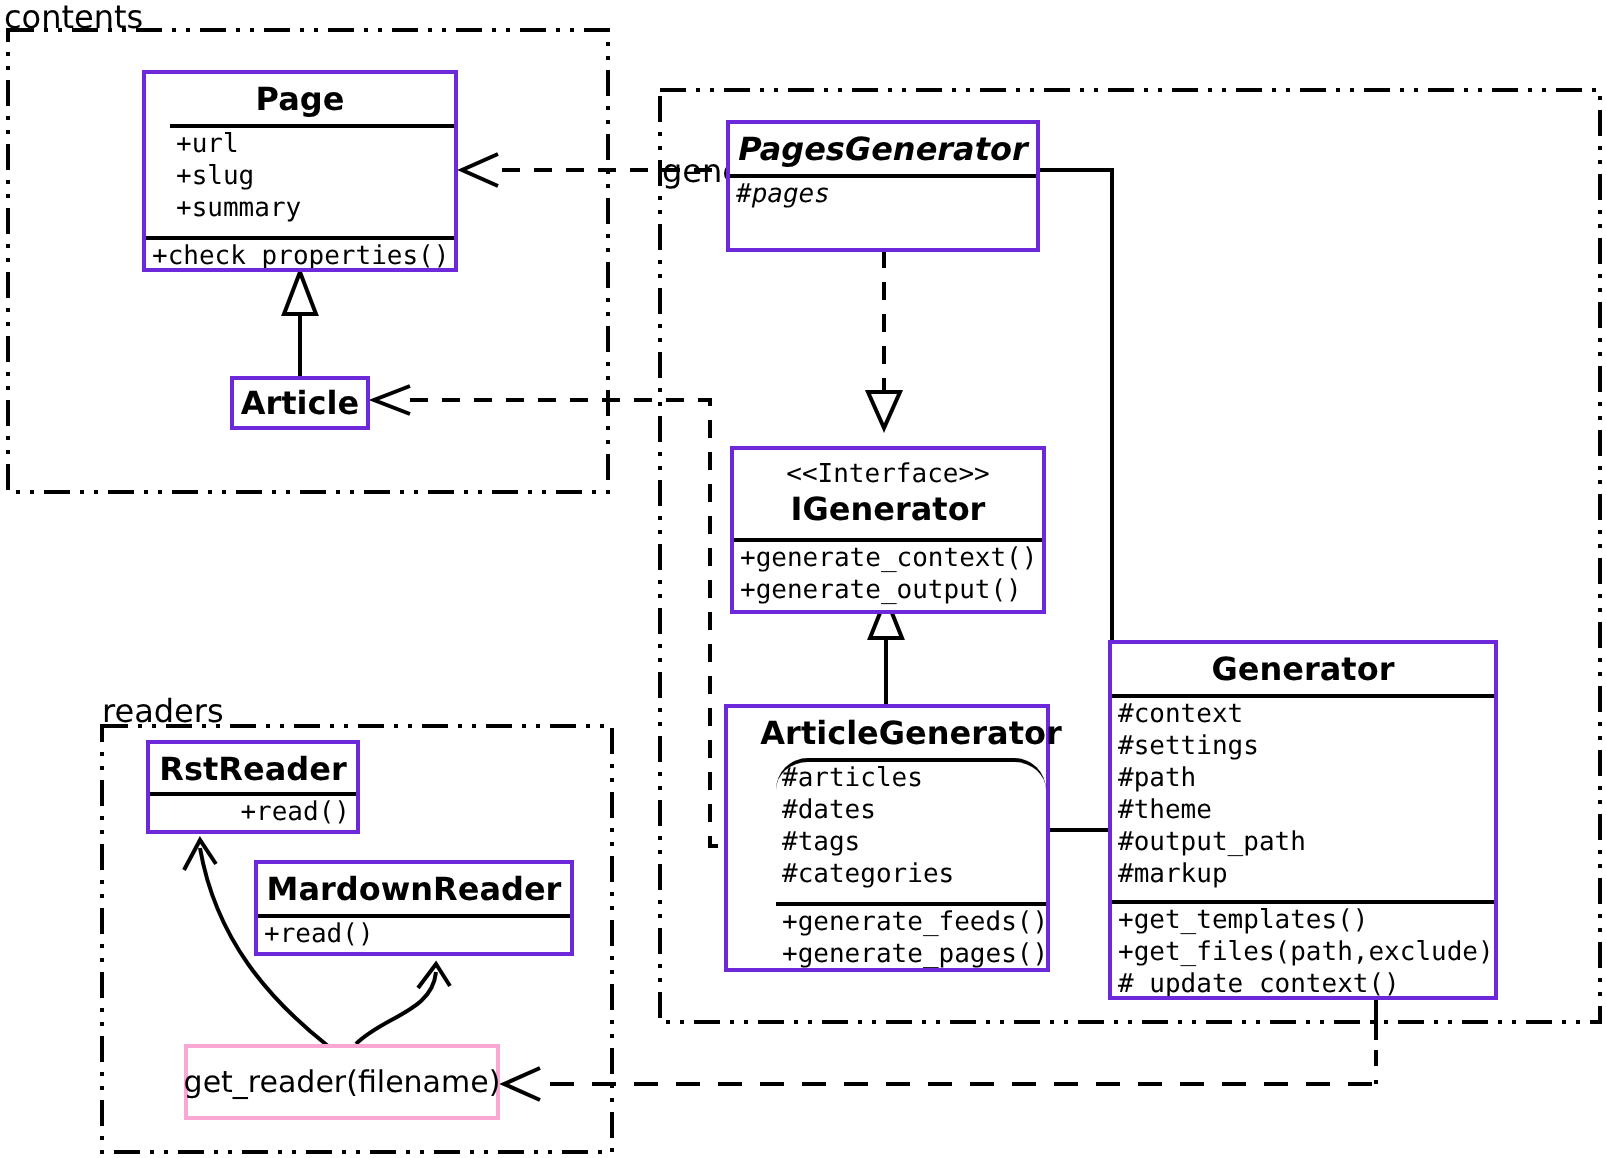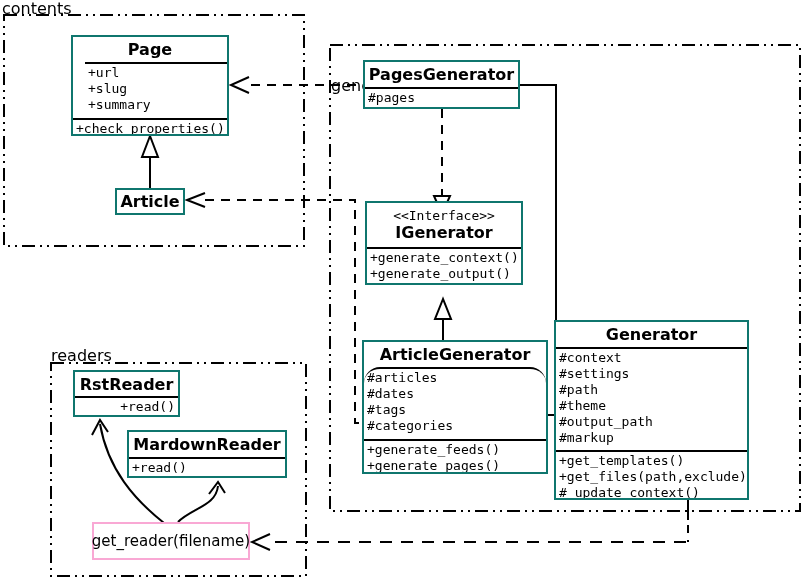--- a/index.html
+++ b/index.html
@@ -17,21 +17,21 @@
     position: absolute;
     font-size: 16px;
     line-height: 17px;
     color: #000000;
     white-space: nowrap;
   }
   .cls {
     position: absolute;
     box-sizing: border-box;
     background: #ffffff;
-    border: 2px solid #0f766e;
+    border: 2px solid #6d28d9;
     display: flex;
     flex-direction: column;
   }
   .c-title {
     display: flex;
     flex-direction: column;
     align-items: center;
     justify-content: center;
     font-weight: bold;
     font-size: 16px;
@@ -143,39 +143,39 @@
     </div>
     <div class="c-sec fill">
       <div>+check_properties()</div>
     </div>
   </div>
 
   <div class="cls" style="left:115px; top:188px; width:70px; height:27px;">
     <div class="c-title fill" style="flex:1 1 auto;">Article</div>
   </div>
 
-  <div class="cls" style="left:363px; top:60px; width:157px; height:49px;">
+  <div class="cls" style="left:363px; top:60px; width:157px; height:66px;font-style:italic;">
     <div class="c-title" style="height:25px;">PagesGenerator</div>
     <div class="c-sec fill">
       <div>#pages</div>
     </div>
   </div>
 
-  <div class="cls" style="left:365px; top:201px; width:158px; height:84px;">
+  <div class="cls" style="left:365px; top:223px; width:158px; height:84px;">
     <div class="c-title" style="height:44px;">
       <span class="stereotype">&lt;&lt;Interface&gt;&gt;</span>
       <span>IGenerator</span>
     </div>
     <div class="c-sec fill">
       <div>+generate_context()</div>
       <div>+generate_output()</div>
     </div>
   </div>
 
-  <div class="cls" style="left:362px; top:340px; width:186px; height:134px;">
+  <div class="cls" style="left:362px; top:352px; width:163px; height:134px;padding-left:24px;">
     <div class="c-title" style="height:25px;">ArticleGenerator</div>
     <div class="c-sec" style="height:68px;border-radius:16px;">
       <div>#articles</div>
       <div>#dates</div>
       <div>#tags</div>
       <div>#categories</div>
     </div>
     <div class="c-sec fill">
       <div>+generate_feeds()</div>
       <div>+generate_pages()</div>

